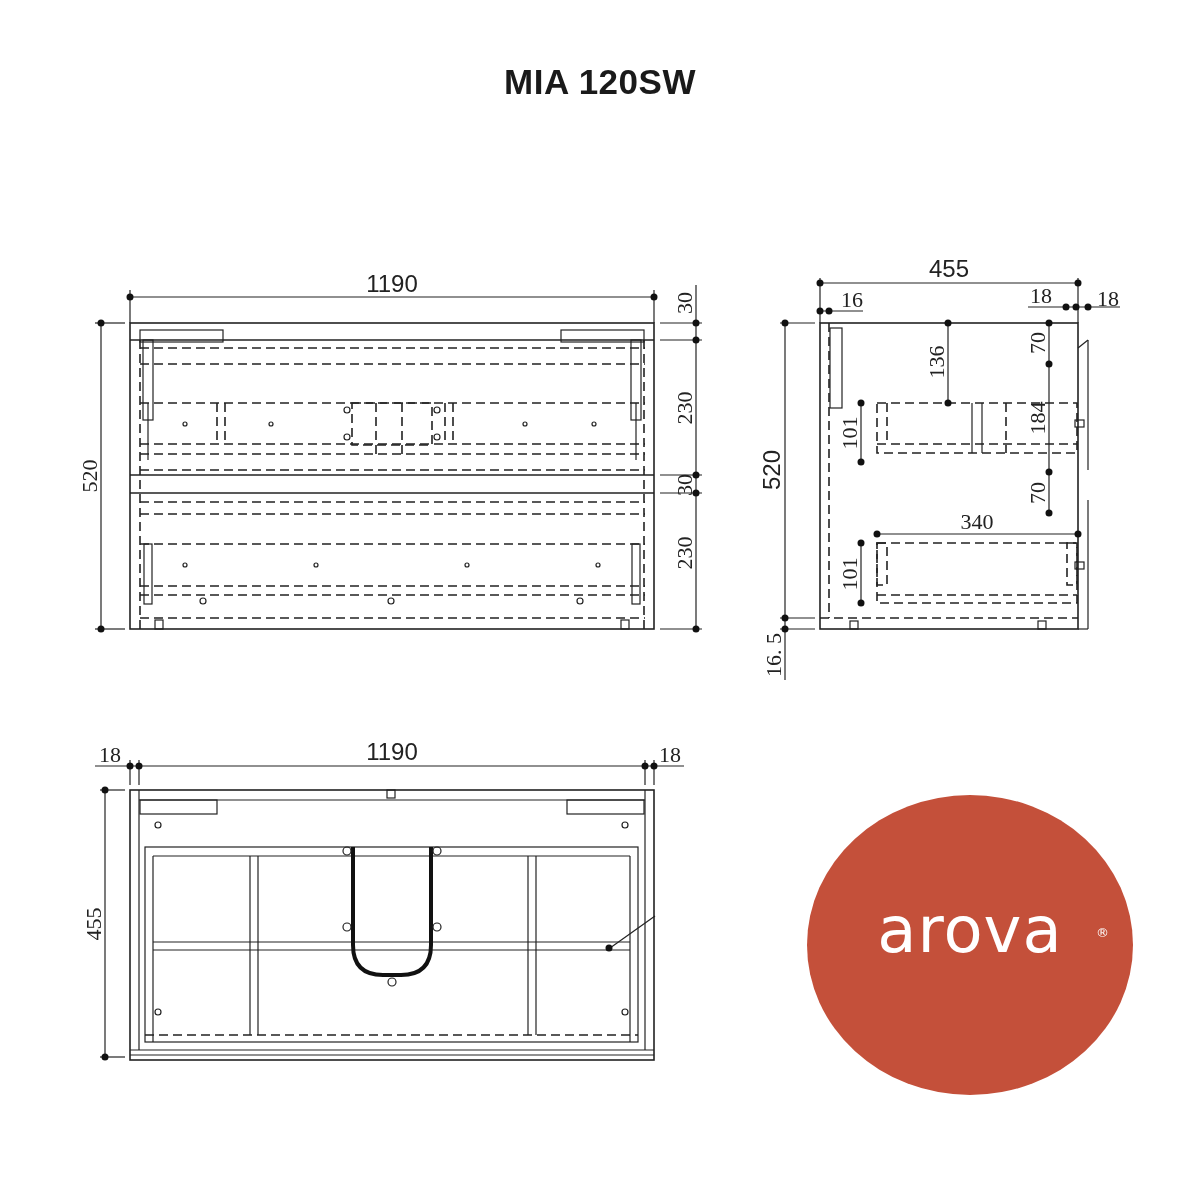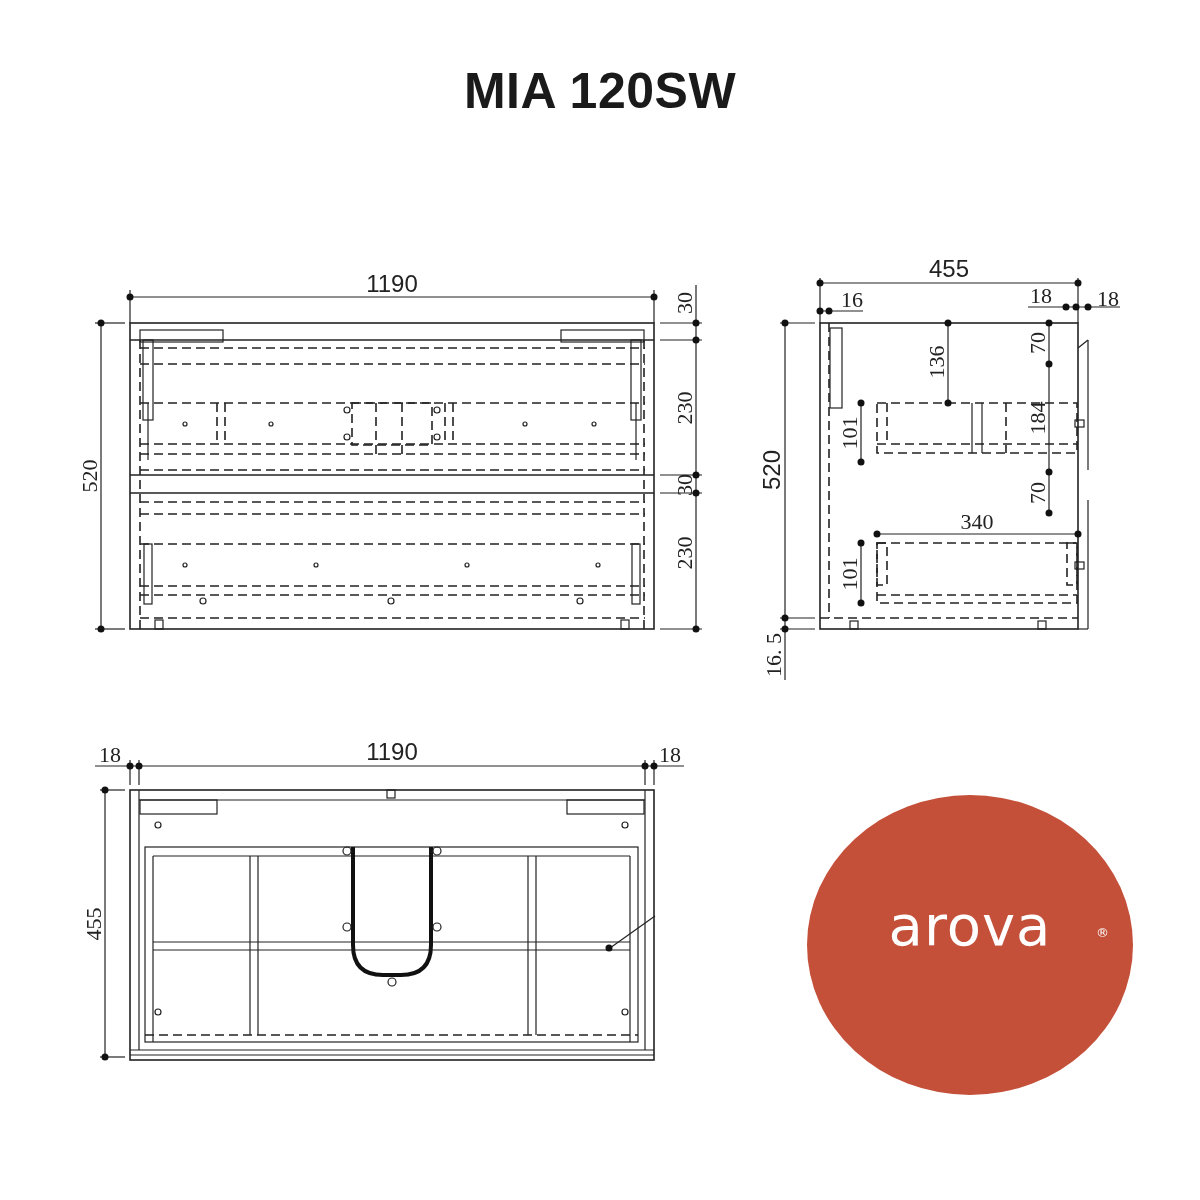--- a/index.html
+++ b/index.html
@@ -1,27 +1,27 @@
 <!DOCTYPE html>
 <html><head>
 <meta charset="utf-8">
 <style>
   html,body{margin:0;padding:0;background:#fff;}
   body{width:1200px;height:1200px;position:relative;overflow:hidden;font-family:"Liberation Serif",serif;color:#222;}
-  .title{position:absolute;left:0;top:62px;width:1200px;text-align:center;font-family:"Liberation Sans",sans-serif;font-weight:bold;font-size:50px;color:#1a1a1a;letter-spacing:0.5px;}
+  .title{position:absolute;left:0;top:62px;width:1200px;text-align:center;font-family:"Liberation Sans",sans-serif;font-weight:bold;font-size:35px;color:#1a1a1a;letter-spacing:0.5px;}
   svg.drw{position:absolute;left:0;top:0;}
   .dim{font-family:"Liberation Serif",serif;font-size:22px;fill:#222;}
   .dimS{font-family:"Liberation Sans",sans-serif;font-size:24px;fill:#222;}
   .ln{stroke:#222;stroke-width:1.6;fill:none;}
   .thin{stroke:#222;stroke-width:1.2;fill:none;}
   .dash{stroke:#222;stroke-width:1.6;fill:none;stroke-dasharray:9 5;}
   .thick{stroke:#111;stroke-width:4;fill:none;}
   .dot{fill:#111;}
   .logo{position:absolute;left:807px;top:795px;width:326px;height:300px;border-radius:50%;background:#c4503a;}
-  .logo-text{position:absolute;left:0;top:98px;width:326px;text-align:center;font-family:"DejaVu Sans",sans-serif;font-size:56px;color:#fff;letter-spacing:1px;}
+  .logo-text{position:absolute;left:0;top:98px;width:326px;text-align:center;font-family:"DejaVu Sans",sans-serif;font-size:64px;color:#fff;letter-spacing:1px;}
   .logo-reg{position:absolute;left:289px;top:130px;font-family:"DejaVu Sans",sans-serif;font-size:13px;color:#fff;}
 </style>
 </head>
 <body>
 
 <div class="title">MIA 120SW</div>
 
 <svg class="drw" width="1200" height="1200" viewBox="0 0 1200 1200">
 
   <g>

